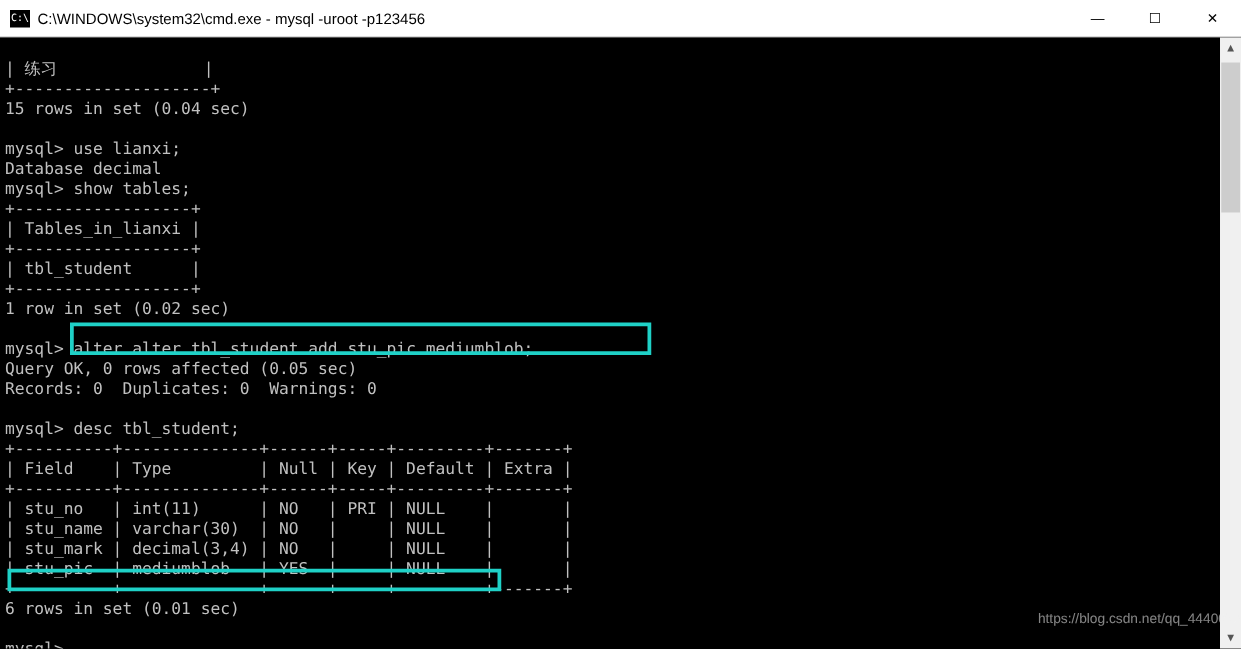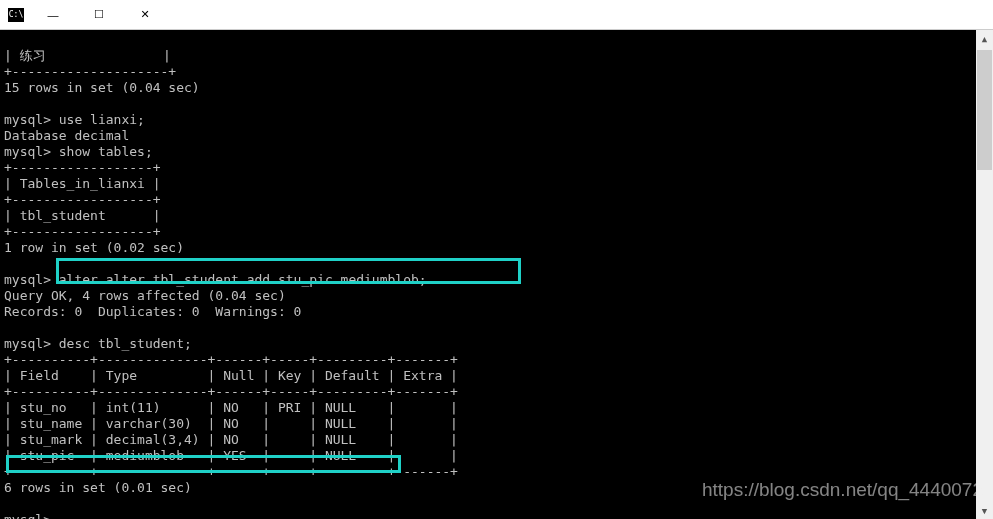--- a/index.html
+++ b/index.html
@@ -87,32 +87,33 @@
     }
     .scroll-arrow.up { top: 0; }
     .scroll-arrow.down { bottom: 0; }
     .hl-box-1 {
       position: absolute;
       border: 3px solid #1fd1c7;
       pointer-events: none;
     }
     .watermark {
       position: absolute;
-      right: 10px;
+      right: 0;
       bottom: 18px;
       color: rgba(240,240,240,0.55);
       font-family: "Segoe UI", Arial, sans-serif;
-      font-size: 19px;
+      font-size: 11px;
     }
   </style>
 </head>
 <body>
 
 <div class="titlebar">
   <span class="titlebar-icon">C:\</span>
+  <span class="titlebar-title">C:\WINDOWS\system32\cmd.exe - mysql  -uroot -p123456</span>
   <div class="win-controls">
     <div class="win-btn">—</div>
     <div class="win-btn">☐</div>
     <div class="win-btn close">✕</div>
   </div>
 </div>
 
 <div class="terminal">
 <span>| 练习               |</span>
 <span>+--------------------+</span>
@@ -122,21 +123,21 @@
 <span>Database decimal</span>
 <span>mysql&gt; show tables;</span>
 <span>+------------------+</span>
 <span>| Tables_in_lianxi |</span>
 <span>+------------------+</span>
 <span>| tbl_student      |</span>
 <span>+------------------+</span>
 <span>1 row in set (0.02 sec)</span>
 <span></span>
 <span>mysql&gt; </span><span>alter alter tbl_student add stu_pic mediumblob;</span>
-<span>Query OK, 4 rows affected (0.04 sec)</span>
+<span>Query OK, 0 rows affected (0.05 sec)</span>
 <span>Records: 0  Duplicates: 0  Warnings: 0</span>
 <span></span>
 <span>mysql&gt; desc tbl_student;</span>
 <span>+----------+--------------+------+-----+---------+-------+</span>
 <span>| Field    | Type         | Null | Key | Default | Extra |</span>
 <span>+----------+--------------+------+-----+---------+-------+</span>
 <span>| stu_no   | int(11)      | NO   | PRI | NULL    |       |</span>
 <span>| stu_name | varchar(30)  | NO   |     | NULL    |       |</span>
 <span>| stu_mark | decimal(3,4) | NO   |     | NULL    |       |</span>
 <span>| stu_pic  | mediumblob   | YES  |     | NULL    |       |</span>

